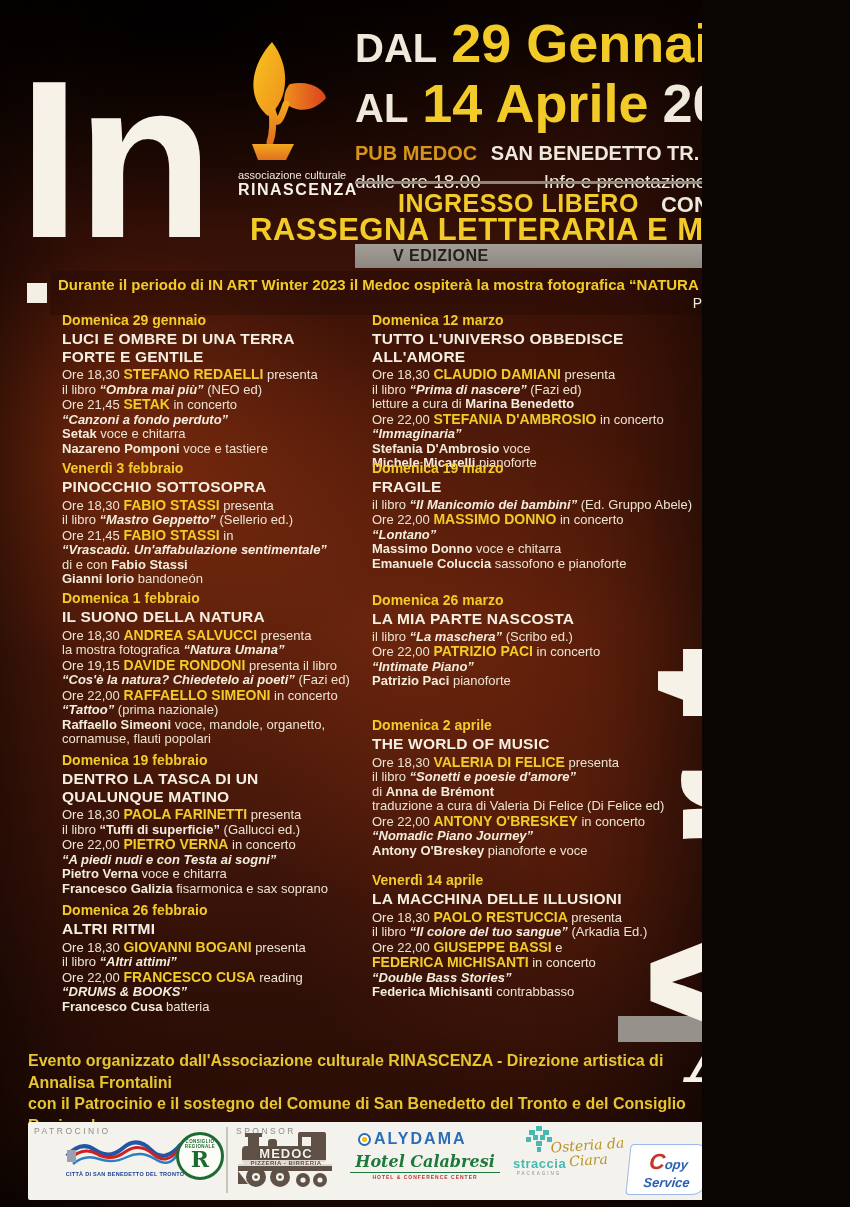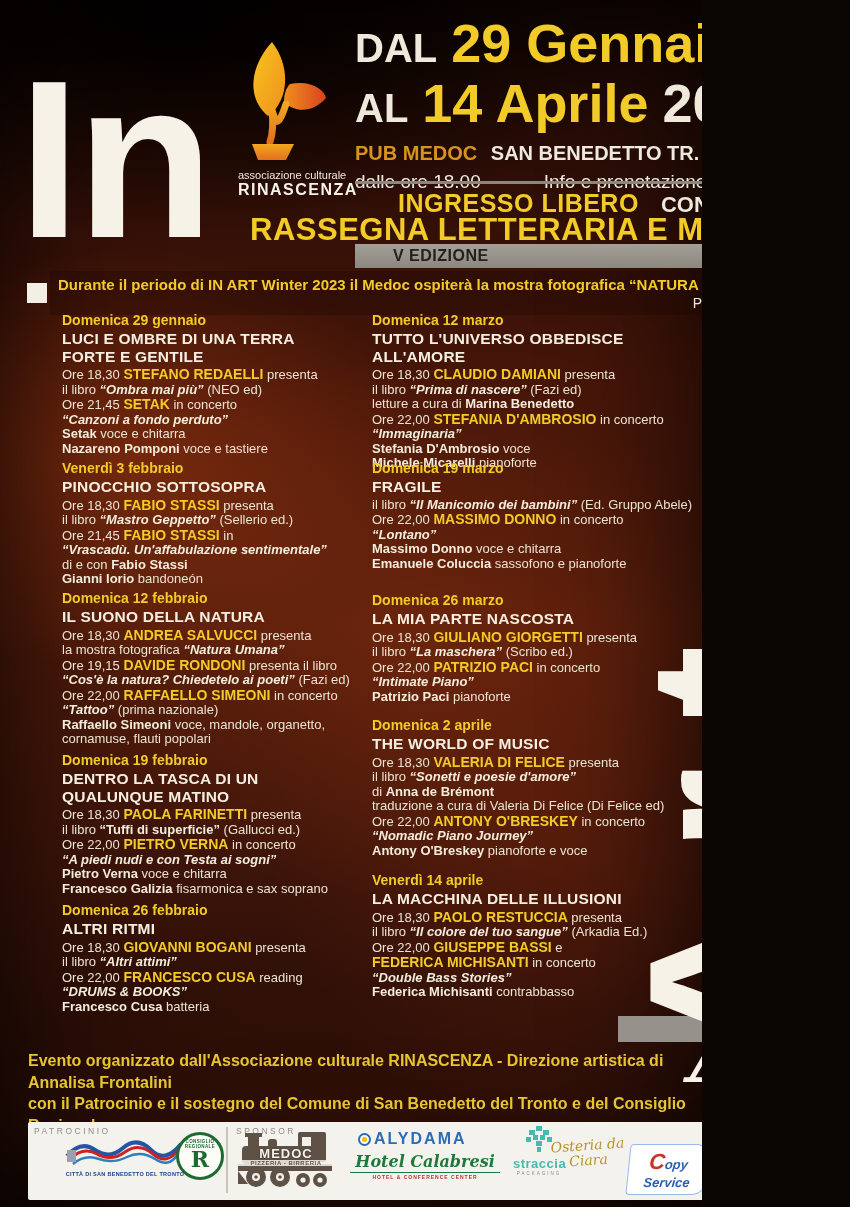--- a/index.html
+++ b/index.html
@@ -207,21 +207,21 @@
         <div class="ev-date">Venerdì 3 febbraio</div>
         <div class="ev-title">PINOCCHIO SOTTOSOPRA</div>
         <div class="ev-line"><span class="seg">Ore 18,30 </span><span class="seg-n">FABIO STASSI</span><span class="seg"> presenta</span></div>
         <div class="ev-line"><span class="seg">il libro </span><span class="seg-q">“Mastro Geppetto”</span><span class="seg"> (Sellerio ed.)</span></div>
         <div class="ev-line"><span class="seg">Ore 21,45 </span><span class="seg-n">FABIO STASSI</span><span class="seg"> in</span></div>
         <div class="ev-line"><span class="seg-q">“Vrascadù. Un'affabulazione sentimentale”</span></div>
         <div class="ev-line"><span class="seg">di e con </span><span class="seg-b">Fabio Stassi</span></div>
         <div class="ev-line"><span class="seg-b">Gianni Iorio</span><span class="seg"> bandoneón</span></div>
       </div>
       <div class="event" style="left: 62px; top: 590px; width: 302px;">
-        <div class="ev-date">Domenica 12 febbraio</div>
+        <div class="ev-date">Domenica 1 febbraio</div>
         <div class="ev-title">IL SUONO DELLA NATURA</div>
         <div class="ev-line"><span class="seg">Ore 18,30 </span><span class="seg-n">ANDREA SALVUCCI</span><span class="seg"> presenta</span></div>
         <div class="ev-line"><span class="seg">la mostra fotografica </span><span class="seg-q">“Natura Umana”</span></div>
         <div class="ev-line"><span class="seg">Ore 19,15 </span><span class="seg-n">DAVIDE RONDONI</span><span class="seg"> presenta il libro</span></div>
         <div class="ev-line"><span class="seg-q">“Cos'è la natura? Chiedetelo ai poeti”</span><span class="seg"> (Fazi ed)</span></div>
         <div class="ev-line"><span class="seg">Ore 22,00 </span><span class="seg-n">RAFFAELLO SIMEONI</span><span class="seg"> in concerto</span></div>
         <div class="ev-line"><span class="seg-q">“Tattoo”</span><span class="seg"> (prima nazionale)</span></div>
         <div class="ev-line"><span class="seg-b">Raffaello Simeoni</span><span class="seg"> voce, mandole, organetto,</span></div>
         <div class="ev-line"><span class="seg">cornamuse, flauti popolari</span></div>
       </div>
@@ -261,21 +261,20 @@
         <div class="ev-title">FRAGILE</div>
         <div class="ev-line"><span class="seg">il libro </span><span class="seg-q">“Il Manicomio dei bambini”</span><span class="seg"> (Ed. Gruppo Abele)</span></div>
         <div class="ev-line"><span class="seg">Ore 22,00 </span><span class="seg-n">MASSIMO DONNO</span><span class="seg"> in concerto</span></div>
         <div class="ev-line"><span class="seg-q">“Lontano”</span></div>
         <div class="ev-line"><span class="seg-b">Massimo Donno</span><span class="seg"> voce e chitarra</span></div>
         <div class="ev-line"><span class="seg-b">Emanuele Coluccia</span><span class="seg"> sassofono e pianoforte</span></div>
       </div>
       <div class="event" style="left: 372px; top: 592px; width: 345px;">
         <div class="ev-date">Domenica 26 marzo</div>
         <div class="ev-title">LA MIA PARTE NASCOSTA</div>
-        <div class="ev-line"><span class="seg">Ore 18,30 </span><span class="seg-n">GIULIANO GIORGETTI</span><span class="seg"> presenta</span></div>
         <div class="ev-line"><span class="seg">il libro </span><span class="seg-q">“La maschera”</span><span class="seg"> (Scribo ed.)</span></div>
         <div class="ev-line"><span class="seg">Ore 22,00 </span><span class="seg-n">PATRIZIO PACI</span><span class="seg"> in concerto</span></div>
         <div class="ev-line"><span class="seg-q">“Intimate Piano”</span></div>
         <div class="ev-line"><span class="seg-b">Patrizio Paci</span><span class="seg"> pianoforte</span></div>
       </div>
       <div class="event" style="left: 372px; top: 717px; width: 345px;">
         <div class="ev-date">Domenica 2 aprile</div>
         <div class="ev-title">THE WORLD OF MUSIC</div>
         <div class="ev-line"><span class="seg">Ore 18,30 </span><span class="seg-n">VALERIA DI FELICE</span><span class="seg"> presenta</span></div>
         <div class="ev-line"><span class="seg">il libro </span><span class="seg-q">“Sonetti e poesie d'amore”</span></div>

